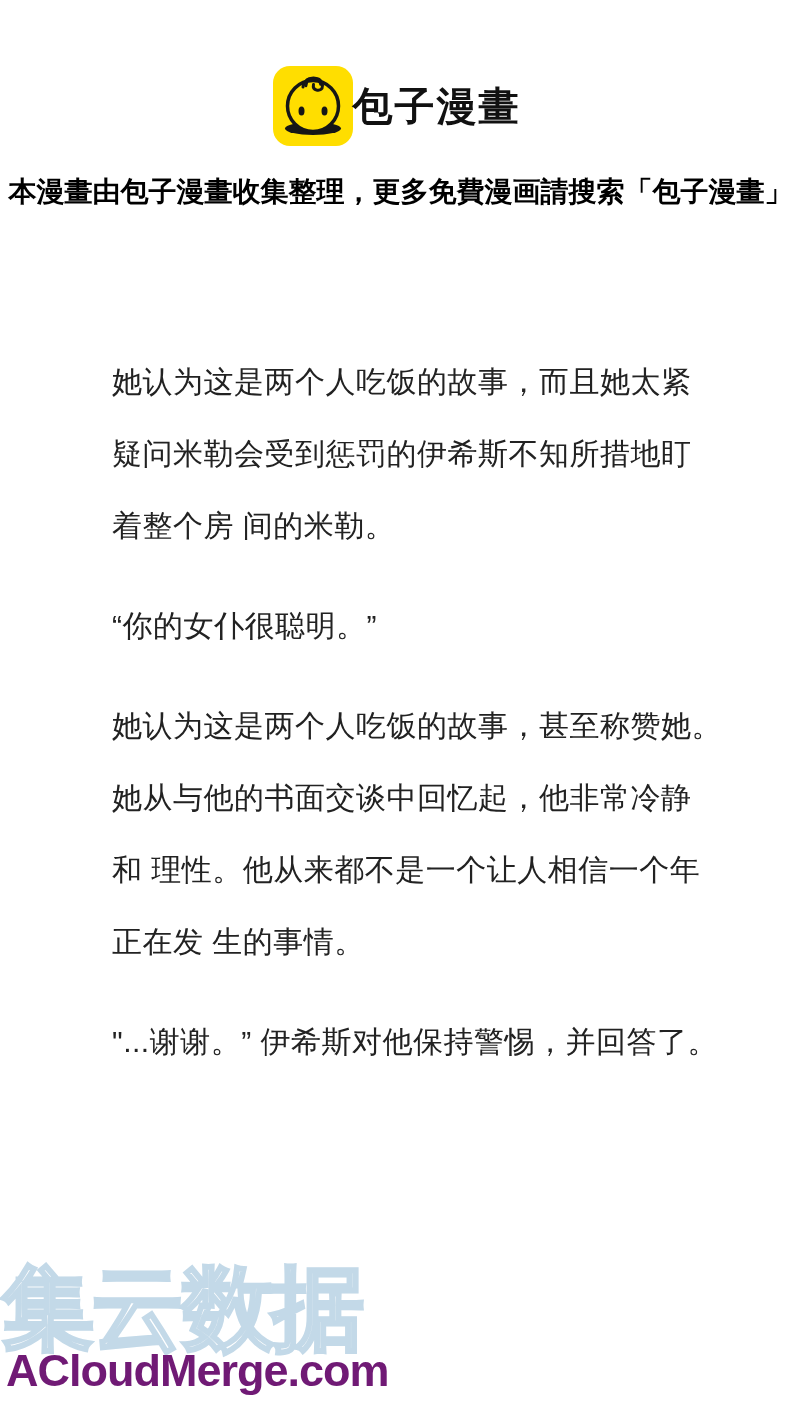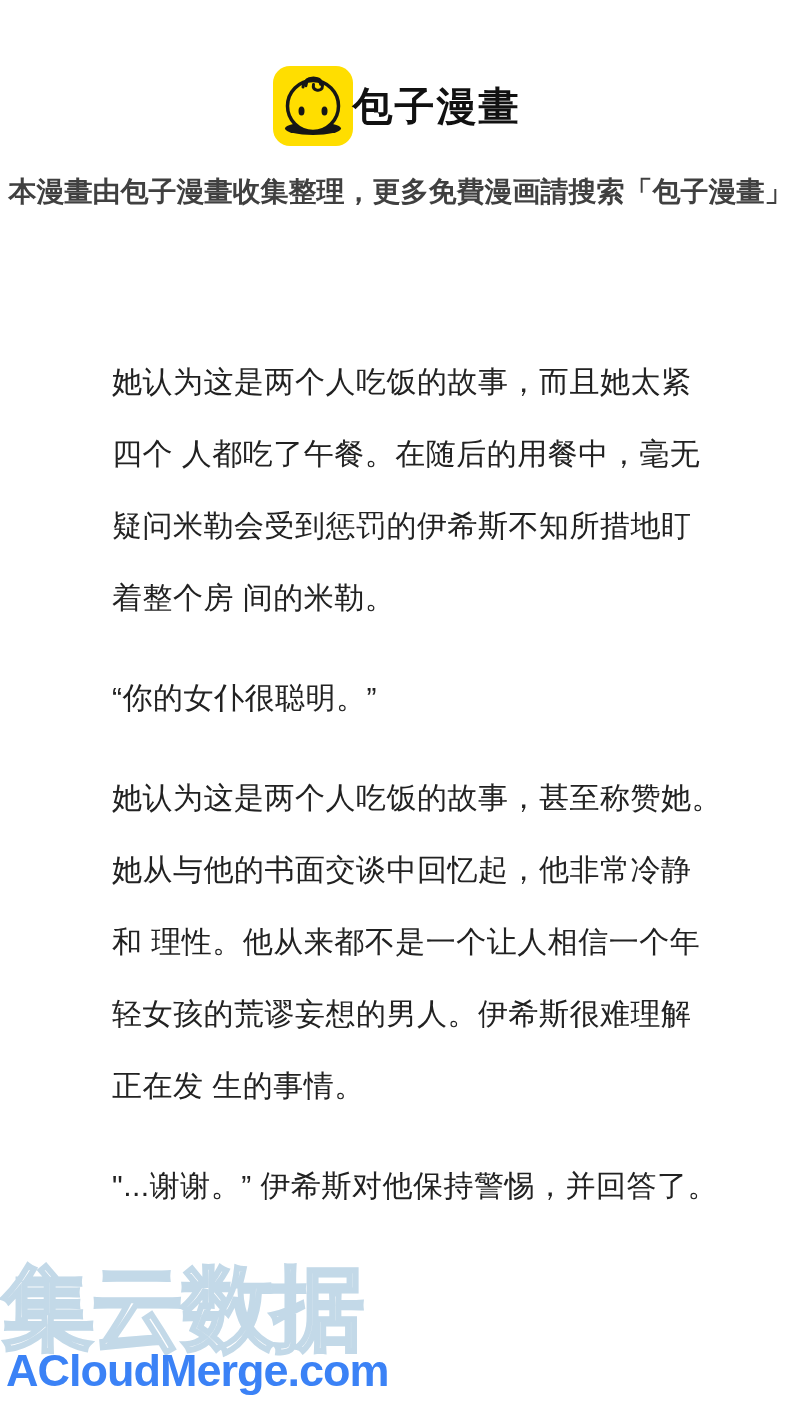--- a/index.html
+++ b/index.html
@@ -26,21 +26,21 @@
     font-weight: 700;
     color: #111111;
     letter-spacing: 2px;
   }
 
   .notice {
     margin-top: 26px;
     text-align: center;
     font-size: 28px;
     font-weight: 700;
-    color: #404040;
+    color: #000000;
     line-height: 40px;
     white-space: nowrap;
     padding-left: 8px;
   }
 
   
   .content {
     position: relative;
     z-index: 2;
     margin-top: 134px;
@@ -68,21 +68,21 @@
     -webkit-text-stroke: 3px #c3d9e8;
     letter-spacing: -2px;
     white-space: nowrap;
   }
   .wm-site {
     position: absolute;
     left: 6px;
     top: 1350px;
     font-size: 45px;
     font-weight: 700;
-    color: #3b82f6;
+    color: #701a75;
     letter-spacing: -1px;
     white-space: nowrap;
   }
   .watermark, .wm-cn, .wm-site { position: absolute; }
   .wm-cn, .wm-site { top: auto; }
   .wm-cn { bottom: 47px; }
   .wm-site { bottom: 4px; }
 </style>
 </head>
 <body>
@@ -99,32 +99,30 @@
     <ellipse cx="51.5" cy="45" rx="3" ry="4.6" fill="#161616"></ellipse>
   </svg>
   <span class="logo-title">包子漫畫</span>
 </div>
 
 <div class="notice">本漫畫由包子漫畫收集整理，更多免費漫画請搜索「包子漫畫」</div>
 
 <div class="content">
   <div class="paragraph">
     <div class="line">她认为这是两个人吃饭的故事，而且她太紧</div>
-    <div class="line">四个 人都吃了午餐。在随后的用餐中，毫无</div>
     <div class="line">疑问米勒会受到惩罚的伊希斯不知所措地盯</div>
     <div class="line">着整个房 间的米勒。</div>
   </div>
   <div class="paragraph">
     <div class="line">“你的女仆很聪明。”</div>
   </div>
   <div class="paragraph">
     <div class="line">她认为这是两个人吃饭的故事，甚至称赞她。</div>
     <div class="line">她从与他的书面交谈中回忆起，他非常冷静</div>
     <div class="line">和 理性。他从来都不是一个让人相信一个年</div>
-    <div class="line">轻女孩的荒谬妄想的男人。伊希斯很难理解</div>
     <div class="line">正在发 生的事情。</div>
   </div>
   <div class="paragraph">
     <div class="line">"...谢谢。” 伊希斯对他保持警惕，并回答了。</div>
   </div>
 </div>
 
 <div class="wm-cn">集云数据</div>
 <div class="wm-site">ACloudMerge.com</div>
 

